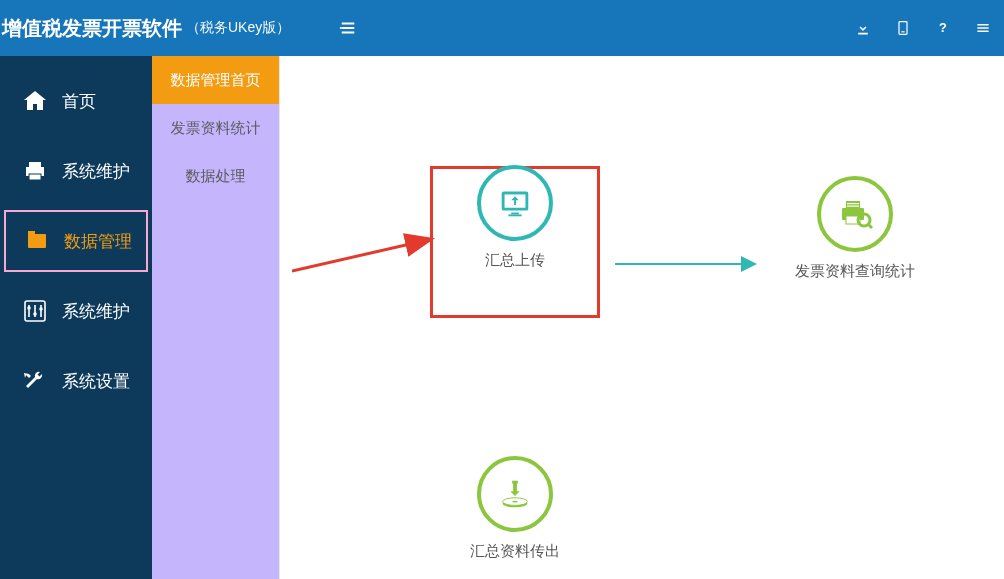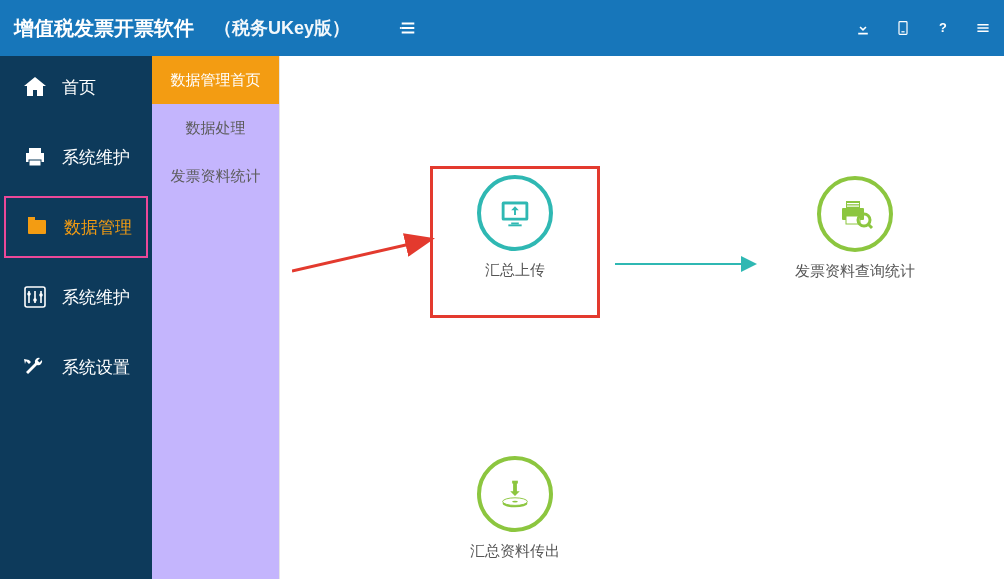--- a/index.html
+++ b/index.html
@@ -15,27 +15,26 @@
       height: 56px;
       background: #1776ba;
       display: flex;
       align-items: center;
       color: #fff;
       position: relative;
     }
     .app-title {
       font-size: 20px;
       font-weight: bold;
-      margin-left: 14px;
+      margin-left: 2px;
     }
     .app-subtitle {
-      font-size: 18px;
-      margin-left: 20px;
+      font-size: 14px;
+      margin-left: 4px;
       opacity: 0.95;
-      font-weight: bold;
     }
     .collapse-zone {
       width: 60px;
       display: flex;
       align-items: center;
       justify-content: center;
       margin-left: 28px;
     }
     .topbar .right-icons {
       position: absolute;
@@ -48,32 +47,33 @@
     .container {
       display: flex;
       height: calc(579px - 56px);
     }
     .sidebar {
       width: 152px;
       background: #0d3a5b;
       color: #fff;
       display: flex;
       flex-direction: column;
+      padding-top: 14px;
     }
     .nav-item {
       display: flex;
       align-items: center;
       height: 62px;
       padding-left: 22px;
       gap: 14px;
       cursor: pointer;
       margin-bottom: 8px;
     }
     .nav-item.highlight {
-      border: 2px solid #ec4899;
+      border: 2px solid #f9a8d4;
       margin: 0 4px 8px 4px;
       padding-left: 18px;
     }
     .nav-item .label { font-size: 17px; color: #fff; }
     .nav-item.highlight .label { color: #f39c12; }
     .nav-item.highlight svg path, .nav-item.highlight svg rect { fill: #f39c12; }
     .nav-icon { width: 26px; height: 26px; flex-shrink:0; }
     .subnav {
       width: 128px;
       background: #c4b5fd;
@@ -110,21 +110,21 @@
       border-radius: 50%;
       margin: 0 auto 10px;
       display: flex;
       align-items: center;
       justify-content: center;
     }
     .action-card .title {
       font-size: 15px;
       color: #555;
     }
-    .card-upload { left: 160px; top: 119px; }
+    .card-upload { left: 160px; top: 109px; }
     .card-upload-box {
       position:absolute;
       left:150px; top:110px;
       width:170px; height:152px;
       border:3px solid #e33a2e;
       pointer-events:none;
     }
     .card-query { left: 500px; top: 120px; }
     .card-export { left: 160px; top: 400px; }
     .circle.teal { border: 4px solid #2fb8b3; }
@@ -238,24 +238,24 @@
       </span>
       <span class="label">系统设置</span>
     </div>
   </div>
 
   <div class="subnav">
     <div class="subnav-item active">
       <span>数据管理首页</span>
     </div>
     <div class="subnav-item">
+      <span>发票资料统计</span>
+    </div>
+    <div class="subnav-item">
       <span>数据处理</span>
-    </div>
-    <div class="subnav-item">
-      <span>发票资料统计</span>
     </div>
   </div>
 
   <div class="content">
 
     <svg class="red-arrow" width="150" height="50">
       <defs>
           <marker id="ra" markerWidth="10" markerHeight="8" refX="9" refY="4" orient="auto">
             <path d="M0,0 L10,4 L0,8 z" fill="#e33a2e"></path>
           </marker>

